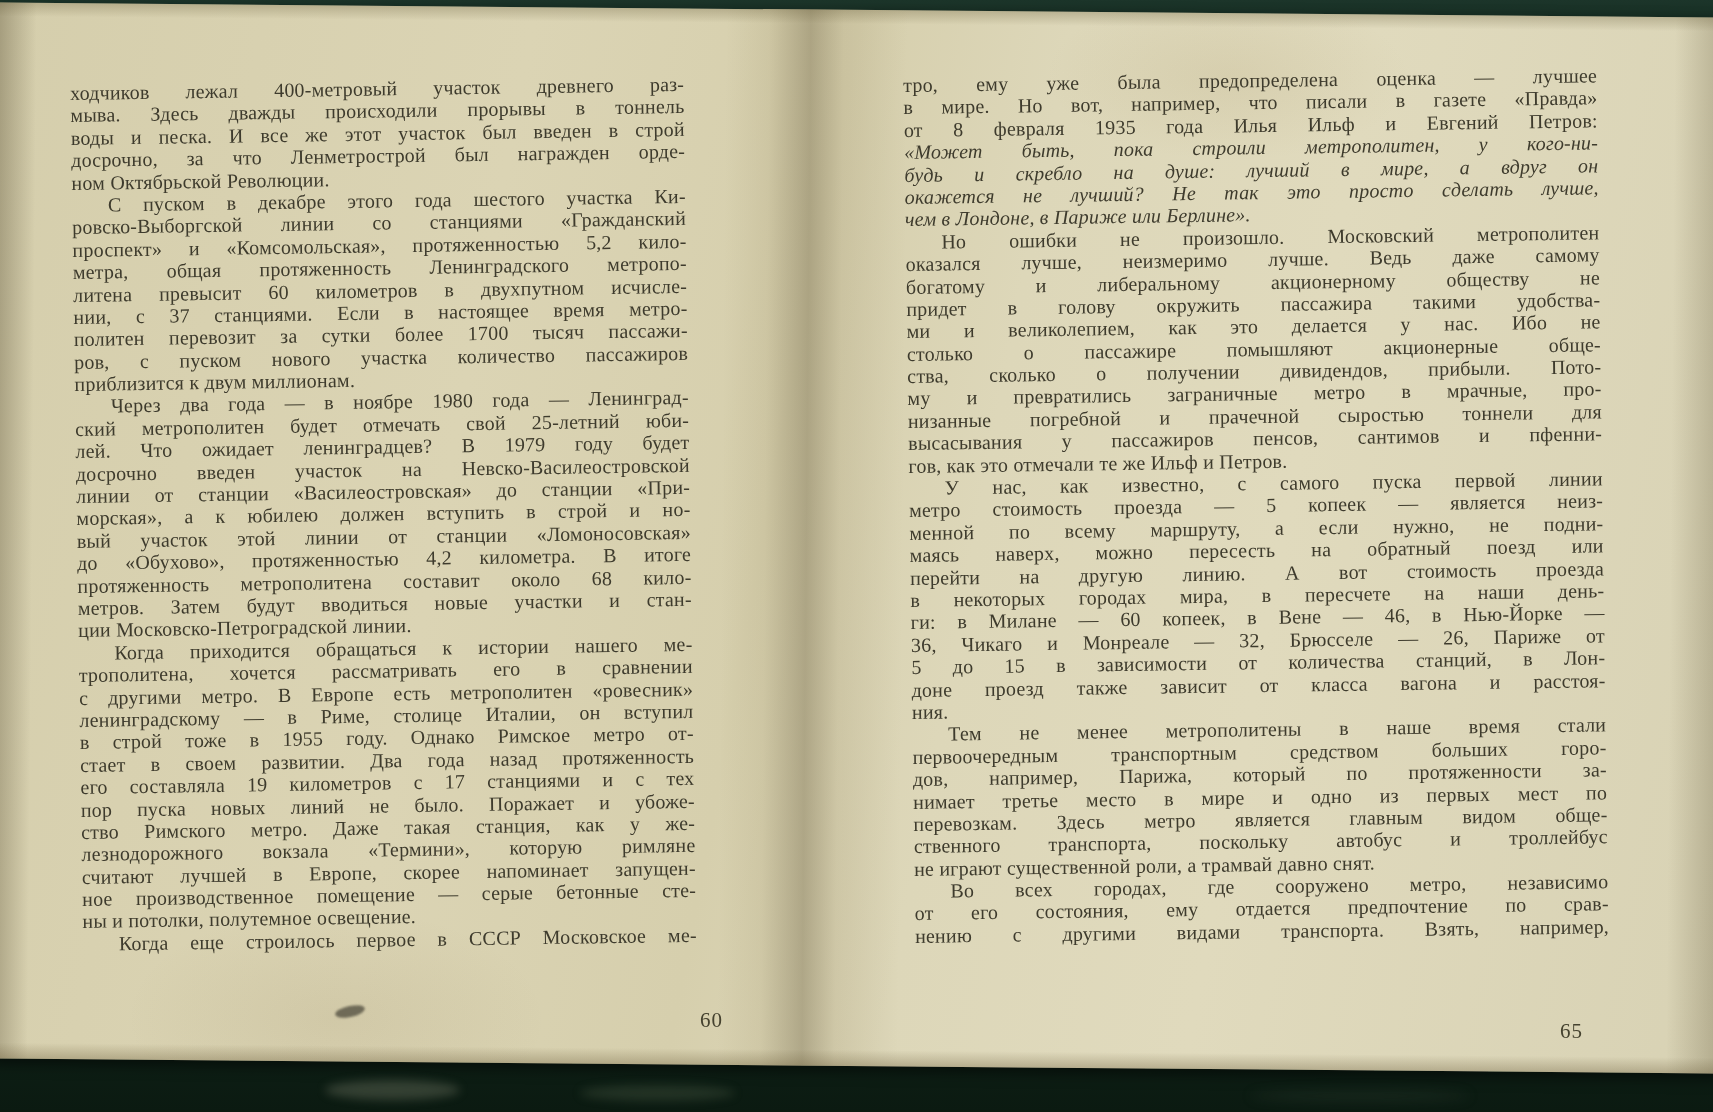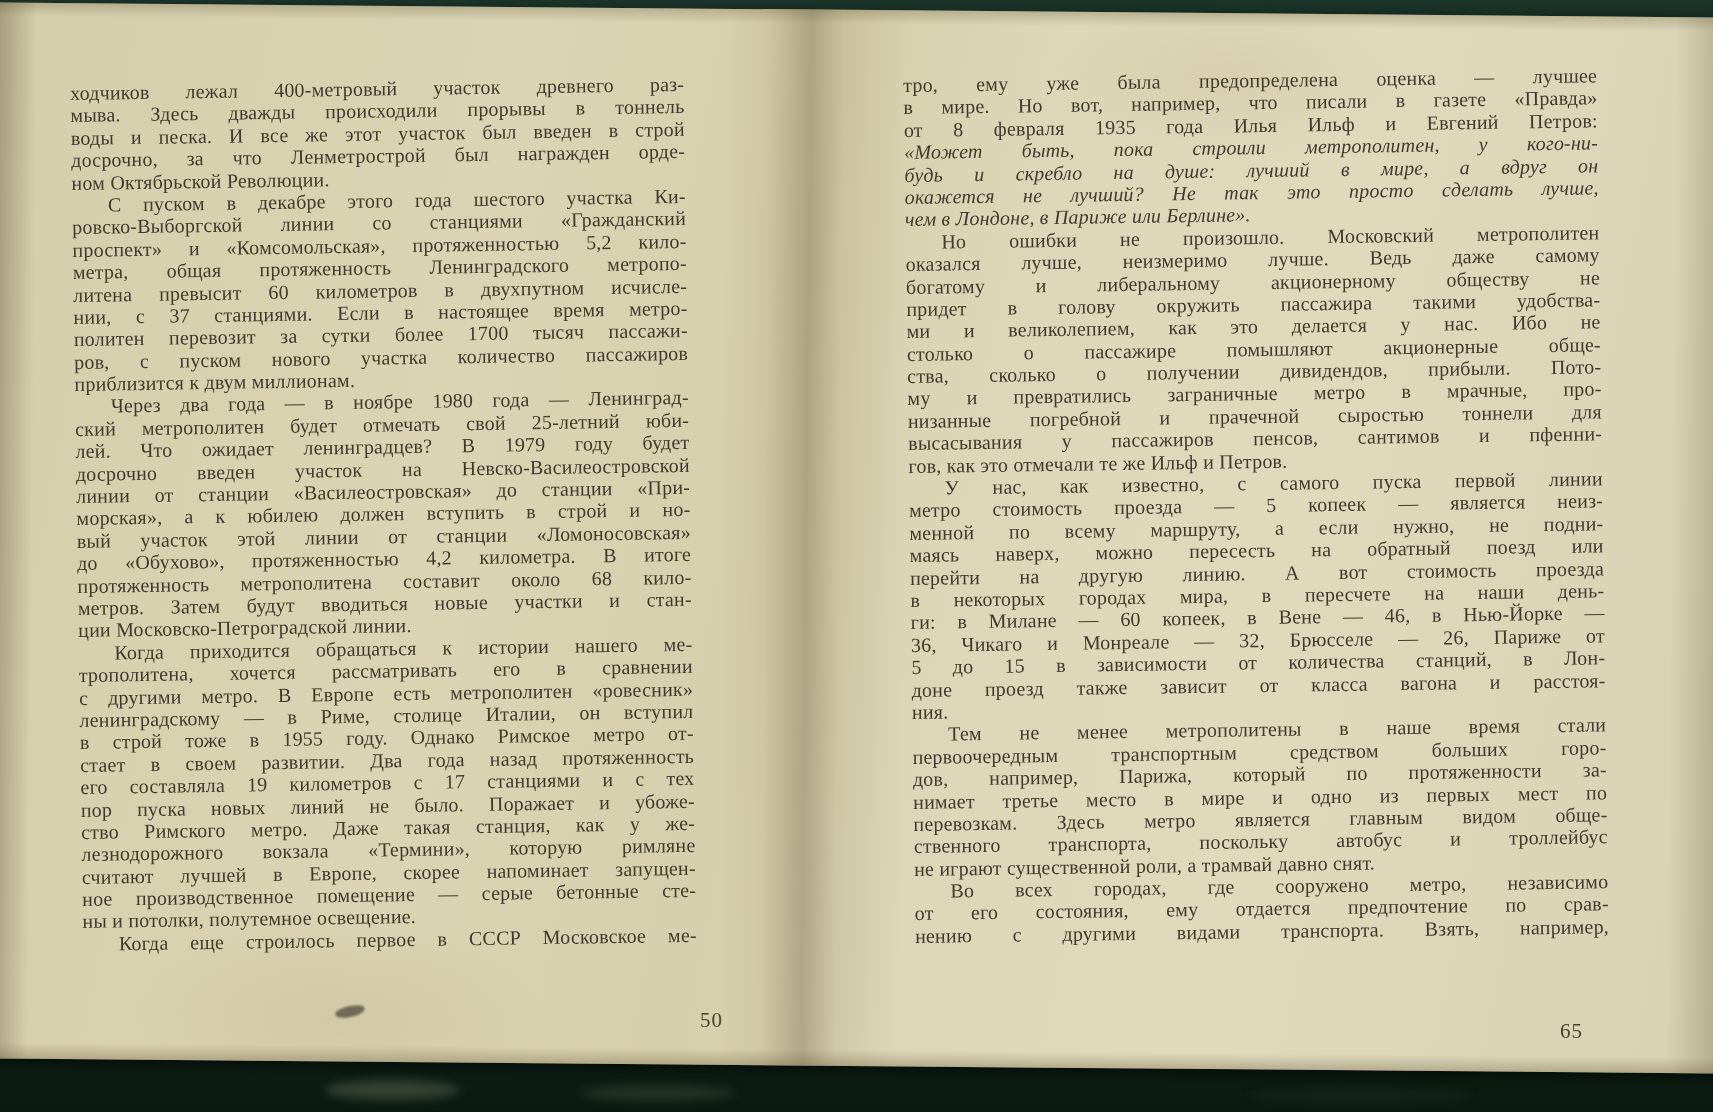--- a/index.html
+++ b/index.html
@@ -124,21 +124,21 @@
       <div class="line">дов, например, Парижа, который по протяженности за-</div>
       <div class="line">нимает третье место в мире и одно из первых мест по</div>
       <div class="line">перевозкам. Здесь метро является главным видом обще-</div>
       <div class="line">ственного транспорта, поскольку автобус и троллейбус</div>
       <div class="line end">не играют существенной роли, а трамвай давно снят.</div>
       <div class="line indent">Во всех городах, где сооружено метро, независимо</div>
       <div class="line">от его состояния, ему отдается предпочтение по срав-</div>
       <div class="line">нению с другими видами транспорта. Взять, например,</div>
     </div>
 
-  <div class="pagenum" id="pagenum-left">50</div>
+  <div class="pagenum" id="pagenum-left">60</div>
 
   <div class="pagenum" id="pagenum-right">65</div>
 
   <div class="smudge"></div>
   <div class="blob blob-a"></div>
   <div class="blob blob-b"></div>
   <div class="blob blob-c"></div>
 </div>
 
 </body></html>

